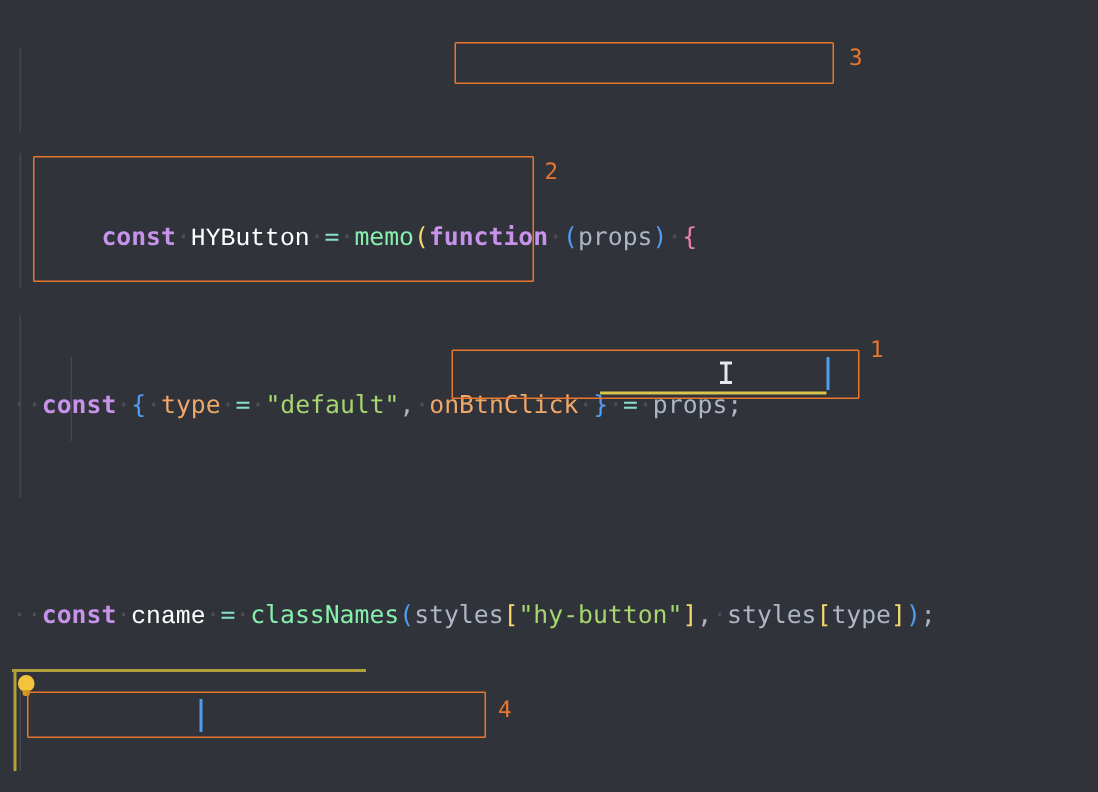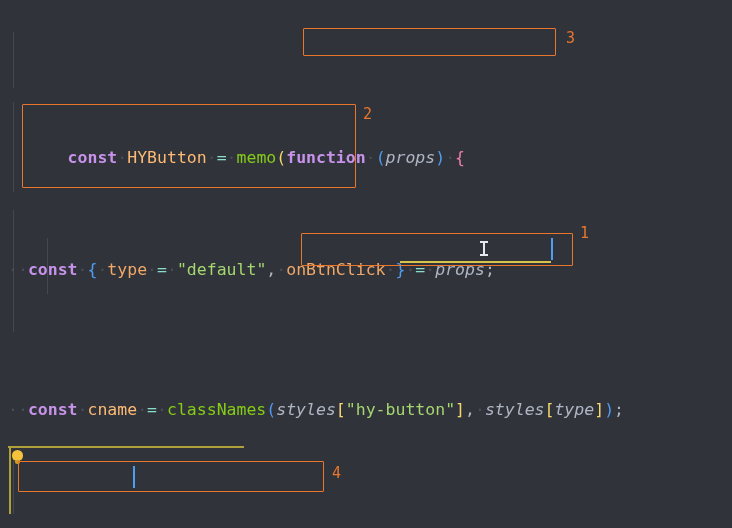--- a/index.html
+++ b/index.html
@@ -29,25 +29,25 @@
   }
   .line {
     height: 28px;
     position: relative;
     padding-left: 8px;
     box-sizing: border-box;
   }
 
   
   .kw      { color: #c792ea; font-weight: bold; }   
-  .fname   { color: #fdba74; }   
+  .fname   { color: #ffffff; font-family: Liberation Mono, monospace; }   
   .op      { color: #89ddcb; }   
-  .fn      { color: #84cc16; text-align: center; }   
+  .fn      { color: #86efac; text-align: center; }   
   .str     { color: #a5d66f; }   
-  .plain   { color: #aeb6c4; font-style: italic; }   
+  .plain   { color: #aeb6c4; }   
   .attr    { color: #f0a868; }   
   .br-blue { color: #4f9cf0; }
   .br-yel  { color: #f5d76e; }
   .br-pink { color: #f07bb0; }
   .punc    { color: #aeb6c4; }
 
   
   .ws::before { content: "·"; color: #4a4e57; }
 
   

